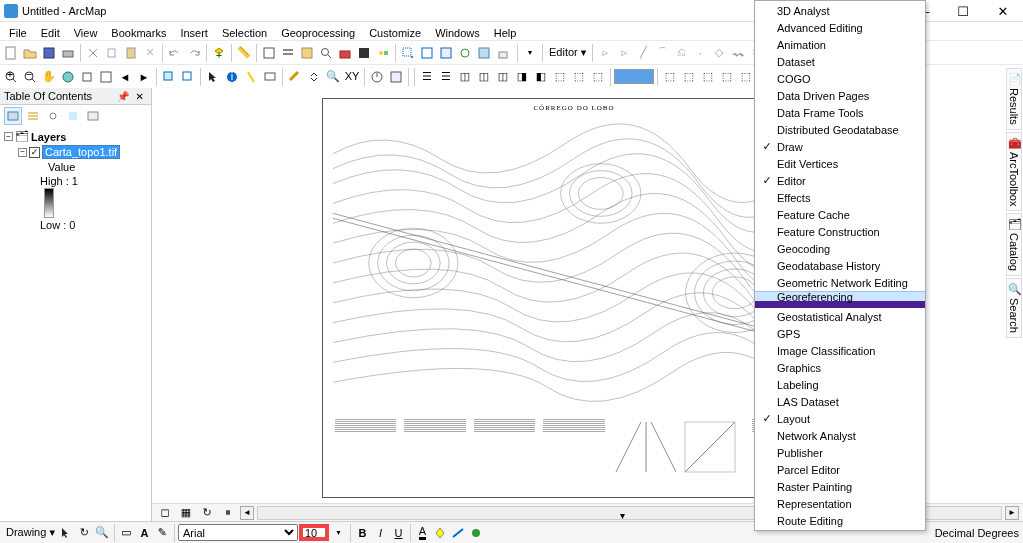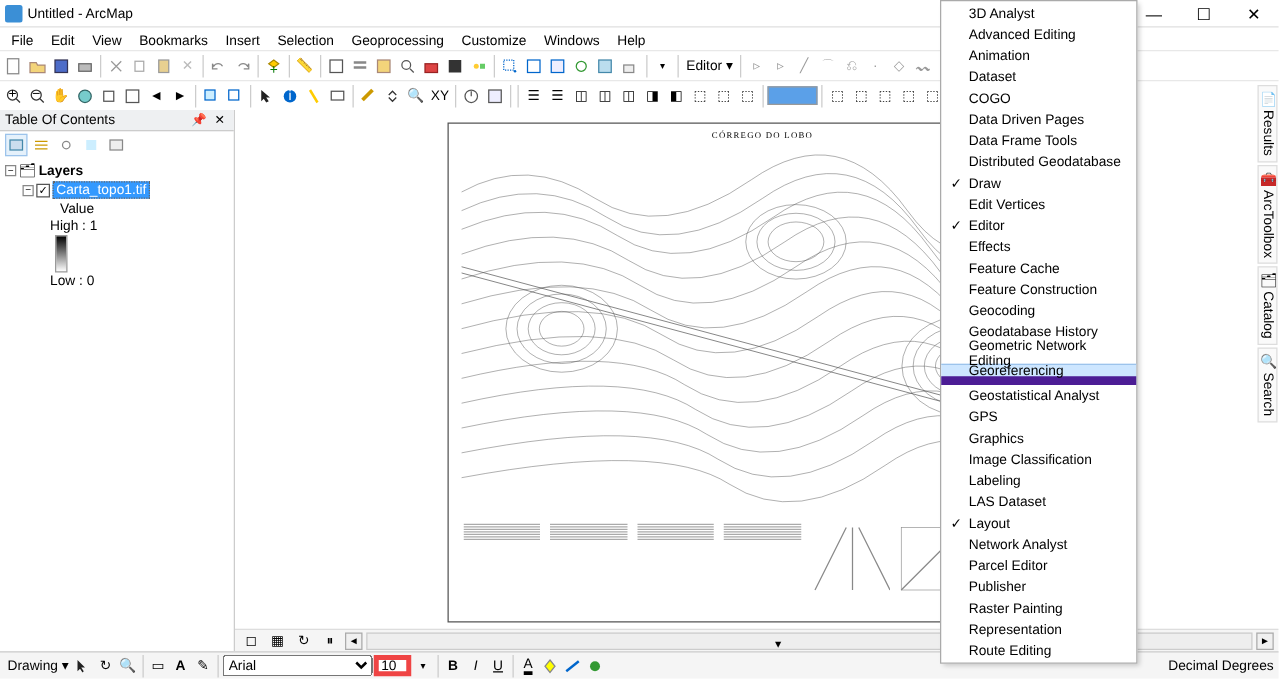--- a/index.html
+++ b/index.html
@@ -11,21 +11,21 @@
 .winbtn { width:40px; height:22px; display:flex; align-items:center; justify-content:center; font-size:13px; font-family:sans-serif; }
 .menubar { height:18px; display:flex; align-items:flex-end; padding:0 2px; }
 .menubar span { padding:1px 7px; cursor:default; }
 .toolbarrow { height:24px; display:flex; align-items:center; padding:0 2px; border-top:1px solid #e8e8e8; gap:1px; }
 .tbtn { width:18px; height:18px; display:inline-flex; align-items:center; justify-content:center; border:1px solid transparent; }
 .tbtn svg { display:block; }
 .sep { width:1px; height:18px; background:#ccc; margin:0 2px; }
 .editor-lbl { padding:0 3px; }
 .num-box { border:1px solid #999; background:#5ba0e8; width:40px; height:15px; }
 .main { display:flex; height:calc(543px - 22px - 18px - 24px - 24px - 22px); }
-.toc { width:188px; border-right:1px solid #ccc; display:flex; flex-direction:column; }
+.toc { width:152px; border-right:1px solid #ccc; display:flex; flex-direction:column; }
 .toc-title { background:#eef0f2; border-bottom:1px solid #ccc; padding:2px 4px; display:flex; align-items:center; }
 .toc-title .spacer { flex:1; }
 .toc-title .pin { font-size:10px; padding:0 3px; }
 .toc-tools { padding:2px 4px; display:flex; gap:2px; }
 .toc-body { padding:2px 4px; }
 .tree-row { display:flex; align-items:center; gap:2px; padding:1px 0; }
 .expander { width:9px; height:9px; border:1px solid #888; display:flex; align-items:center; justify-content:center; font-size:8px; line-height:8px; }
 .cb { width:11px; height:11px; border:1px solid #555; display:flex; align-items:center; justify-content:center; font-size:9px; }
 .layer-sel { background:#3399ff; color:#fff; padding:0 2px; border:1px dotted #666; }
 .ramp { width:10px; height:30px; background:linear-gradient(#000,#fff); border:1px solid #999; margin-left:40px; }
@@ -42,21 +42,21 @@
 .scroll-arrow { width:14px; height:14px; border:1px solid #aaa; display:flex; align-items:center; justify-content:center; font-size:8px; background:#f0f0f0; }
 .sidedock { position:absolute; right:0; top:64px; bottom:22px; width:18px; display:flex; flex-direction:column; gap:2px; align-items:center; padding-top:4px; }
 .dock-tab { writing-mode:vertical-rl; font-size:10px; padding:4px 1px; background:#fafafa; border:1px solid #ddd; display:flex; align-items:center; gap:3px; }
 .dock-tab .di { width:12px; height:12px; writing-mode:horizontal-tb; }
 .bottombar { position:absolute; bottom:0; left:0; right:0; height:22px; background:#f5f5f5; border-top:1px solid #ccc; display:flex; align-items:center; padding:0 6px; gap:1px; }
 .bottombar .lbl { margin-right:2px; }
 .bottombar select { font-size:11px; height:17px; }
 .bottombar input.fz { width:30px; height:17px; border:4px solid #ef4444; text-align:left; padding:0 2px; }
 .bottombar .tb { width:17px; height:17px; display:flex; align-items:center; justify-content:center; border:1px solid transparent; }
 .status-right { position:absolute; right:4px; display:flex; align-items:flex-end; gap:4px; }
-.dropdown-menu { position:absolute; right:113px; top:0; width:158px; background:#fff; border:1px solid #aaa; box-shadow:2px 2px 4px rgba(0,0,0,.2); z-index:100; padding:1px 0; }
+.dropdown-menu { position:absolute; right:97px; top:0; width:172px; background:#fff; border:1px solid #aaa; box-shadow:2px 2px 4px rgba(0,0,0,.2); z-index:100; padding:1px 0; }
 .menu-item { display:flex; align-items:center; height:17px; padding:0 6px 0 2px; }
 .menu-item .chk { width:20px; text-align:center; font-size:11px; }
 .menu-item .txt { flex:1; }
 .menu-item.hover { background:#cde6ff; border-top:1px solid #9cc3eb; border-bottom:7px solid #4c1d95; height:17px; }
 .arrow-down { position:absolute; bottom:22px; left:620px; font-size:10px; }
 </style>
 </head>
 <body>
 
 <div class="titlebar">
@@ -617,49 +617,49 @@
     <div class="menu-item">
       <span class="chk"></span>
       <span class="txt">Geostatistical Analyst</span>
     </div>
     <div class="menu-item">
       <span class="chk"></span>
       <span class="txt">GPS</span>
     </div>
     <div class="menu-item">
       <span class="chk"></span>
+      <span class="txt">Image Classification</span>
+    </div>
+    <div class="menu-item">
+      <span class="chk"></span>
       <span class="txt">Graphics</span>
-    </div>
-    <div class="menu-item">
-      <span class="chk"></span>
-      <span class="txt">Image Classification</span>
     </div>
     <div class="menu-item">
       <span class="chk"></span>
       <span class="txt">Labeling</span>
     </div>
     <div class="menu-item">
       <span class="chk"></span>
       <span class="txt">LAS Dataset</span>
     </div>
     <div class="menu-item">
       <span class="chk">✓</span>
       <span class="txt">Layout</span>
     </div>
     <div class="menu-item">
       <span class="chk"></span>
       <span class="txt">Network Analyst</span>
     </div>
     <div class="menu-item">
       <span class="chk"></span>
+      <span class="txt">Publisher</span>
+    </div>
+    <div class="menu-item">
+      <span class="chk"></span>
       <span class="txt">Parcel Editor</span>
-    </div>
-    <div class="menu-item">
-      <span class="chk"></span>
-      <span class="txt">Publisher</span>
     </div>
     <div class="menu-item">
       <span class="chk"></span>
       <span class="txt">Raster Painting</span>
     </div>
     <div class="menu-item">
       <span class="chk"></span>
       <span class="txt">Representation</span>
     </div>
     <div class="menu-item">

